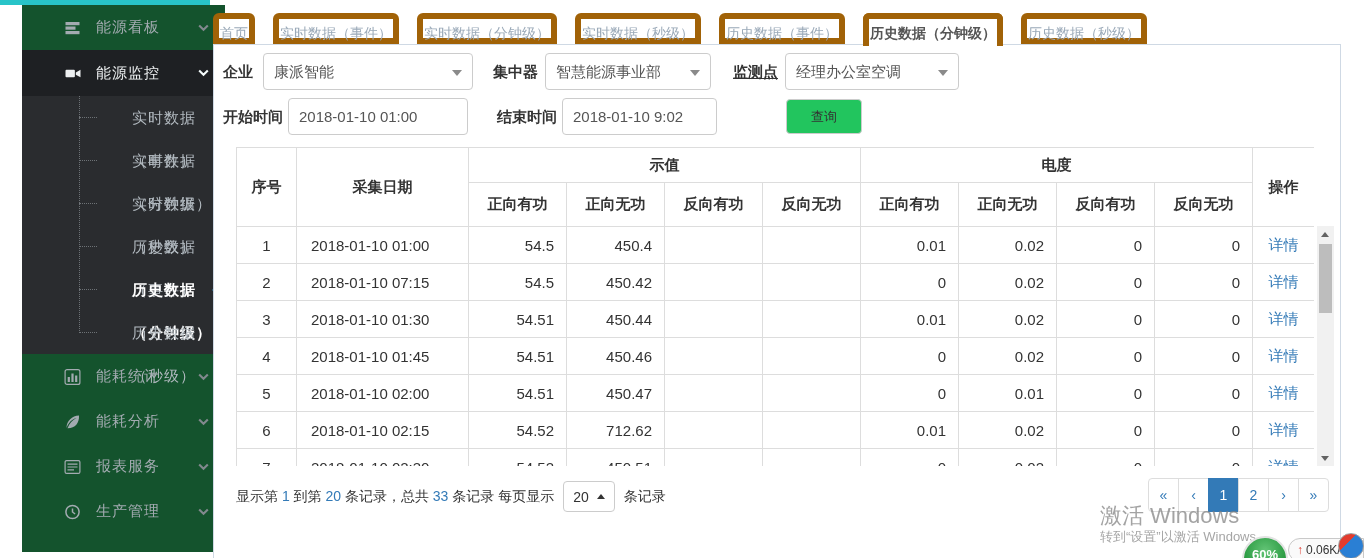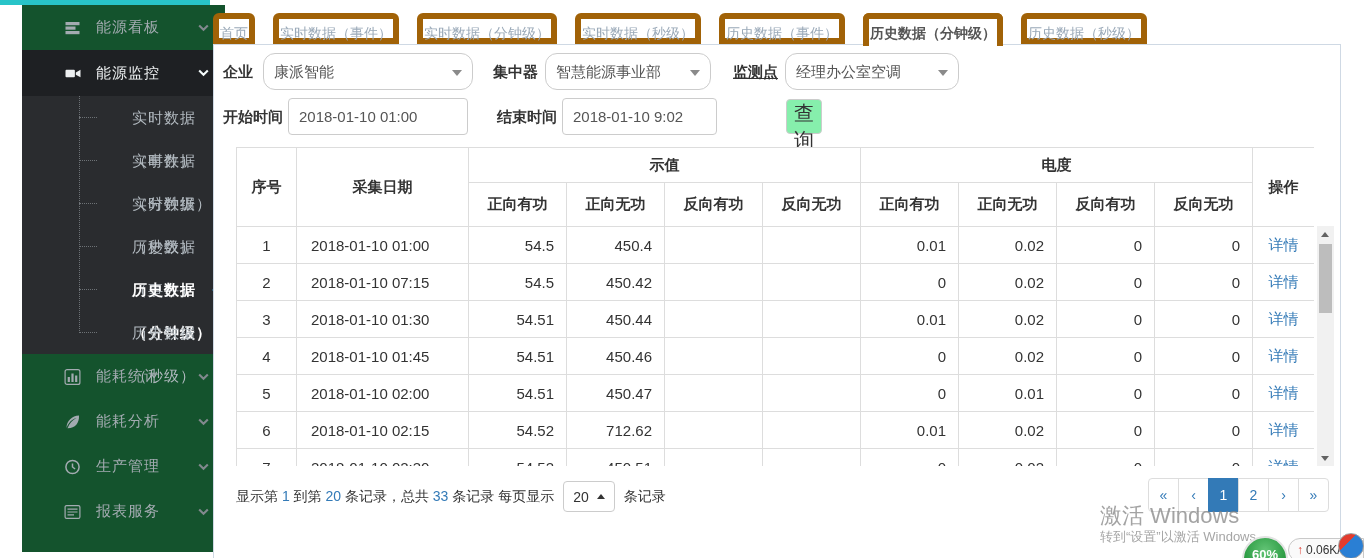--- a/index.html
+++ b/index.html
@@ -33,28 +33,28 @@
   .tab { height:31px; line-height:29px; padding:0 1px; margin-right:18px; background:#fff;
     border:6px solid #a16207; border-radius:6px 6px 0 0; font-size:14px; color:#9aa9b8; cursor:pointer; }
   .tab.active { height:33px; border-bottom:none; color:#555; font-weight:bold; }
 
   
   .panel { position:absolute; left:213px; top:44px; width:1128px; height:514px; background:#fff;
     border:1px solid #cfd9e4; border-bottom:none; z-index:1; }
 
   
   .flabel { position:absolute; line-height:37px; font-size:15px; font-weight:bold; color:#333; white-space:nowrap; }
-  .dd { position:absolute; height:37px; line-height:35px; border:1px solid #ccc; border-radius:12px;
+  .dd { position:absolute; height:37px; line-height:35px; border:1px solid #ccc; border-radius:4px;
     background:#fff; font-size:15px; color:#555; padding:0 26px 0 10px; cursor:pointer; }
   .dd::after { content:""; position:absolute; right:10px; top:16px; border-left:5px solid transparent;
     border-right:5px solid transparent; border-top:6px solid #8a8a8a; }
   .tinput { position:absolute; height:37px; border:1px solid #ccc; border-radius:4px; background:#fff;
     font-size:15px; color:#555; padding:0 10px; font-family:"Liberation Sans","DejaVu Sans",sans-serif; }
-  .qbtn { position:absolute; height:35px; width:36px; border:1px solid #ccc; border-radius:4px;
-    background:#86efac; font-size:20px; color:#333; cursor:pointer; }
+  .qbtn { position:absolute; height:35px; width:76px; border:1px solid #ccc; border-radius:4px;
+    background:#22c55e; font-size:13px; color:#333; cursor:pointer; }
 
   .p-ent-l { left:9px;   top:8px; }  .p-ent   { left:49px;  top:8px; width:210px; }
   .p-con-l { left:279px; top:8px; }  .p-con   { left:331px; top:8px; width:166px; }
   .p-mon-l { left:519px; top:8px;text-decoration:underline; }  .p-mon   { left:571px; top:8px; width:174px; }
   .p-st-l  { left:9px;   top:53px; } .p-st    { left:74px;  top:53px; width:180px; }
   .p-et-l  { left:283px; top:53px; } .p-et    { left:348px; top:53px; width:155px; }
   .p-q     { left:572px; top:54px; }
 
   
   .table-wrap { position:absolute; left:22px; top:102px; width:1078px; height:319px; overflow:hidden; }
@@ -180,39 +180,39 @@
       <span class="s-label">能耗分析</span>
       <span class="chev">
         <svg viewBox="0 0 12 8" width="11" height="8">
           <path d="M1.3 1.3L6 6l4.7-4.7" fill="none" stroke="currentColor" stroke-width="2.3"></path>
         </svg>
       </span>
     </div>
     <div class="side-item">
       <span class="s-icon">
         <svg viewBox="0 0 16 16" width="17" height="16">
+          <rect x="0.6" y="1.6" width="14.8" height="12.8" rx="1.5" fill="none" stroke="currentColor" stroke-width="1.2"></rect>
+          <path d="M3 5.2h10M3 8h10M3 10.8h6.5" stroke="currentColor" stroke-width="1.2" fill="none"></path>
+        </svg>
+      </span>
+      <span class="s-label">报表服务</span>
+      <span class="chev">
+        <svg viewBox="0 0 12 8" width="11" height="8">
+          <path d="M1.3 1.3L6 6l4.7-4.7" fill="none" stroke="currentColor" stroke-width="2.3"></path>
+        </svg>
+      </span>
+    </div>
+    <div class="side-item">
+      <span class="s-icon">
+        <svg viewBox="0 0 16 16" width="17" height="16">
           <circle cx="8" cy="8" r="6.6" fill="none" stroke="currentColor" stroke-width="1.5"></circle>
           <path d="M8 4.4V8l2.6 2" fill="none" stroke="currentColor" stroke-width="1.5"></path>
         </svg>
       </span>
       <span class="s-label">生产管理</span>
-      <span class="chev">
-        <svg viewBox="0 0 12 8" width="11" height="8">
-          <path d="M1.3 1.3L6 6l4.7-4.7" fill="none" stroke="currentColor" stroke-width="2.3"></path>
-        </svg>
-      </span>
-    </div>
-    <div class="side-item">
-      <span class="s-icon">
-        <svg viewBox="0 0 16 16" width="17" height="16">
-          <rect x="0.6" y="1.6" width="14.8" height="12.8" rx="1.5" fill="none" stroke="currentColor" stroke-width="1.2"></rect>
-          <path d="M3 5.2h10M3 8h10M3 10.8h6.5" stroke="currentColor" stroke-width="1.2" fill="none"></path>
-        </svg>
-      </span>
-      <span class="s-label">报表服务</span>
       <span class="chev">
         <svg viewBox="0 0 12 8" width="11" height="8">
           <path d="M1.3 1.3L6 6l4.7-4.7" fill="none" stroke="currentColor" stroke-width="2.3"></path>
         </svg>
       </span>
     </div>
 </nav>
 
 <div class="tab-bar">
     <div class="tab">首页</div>

